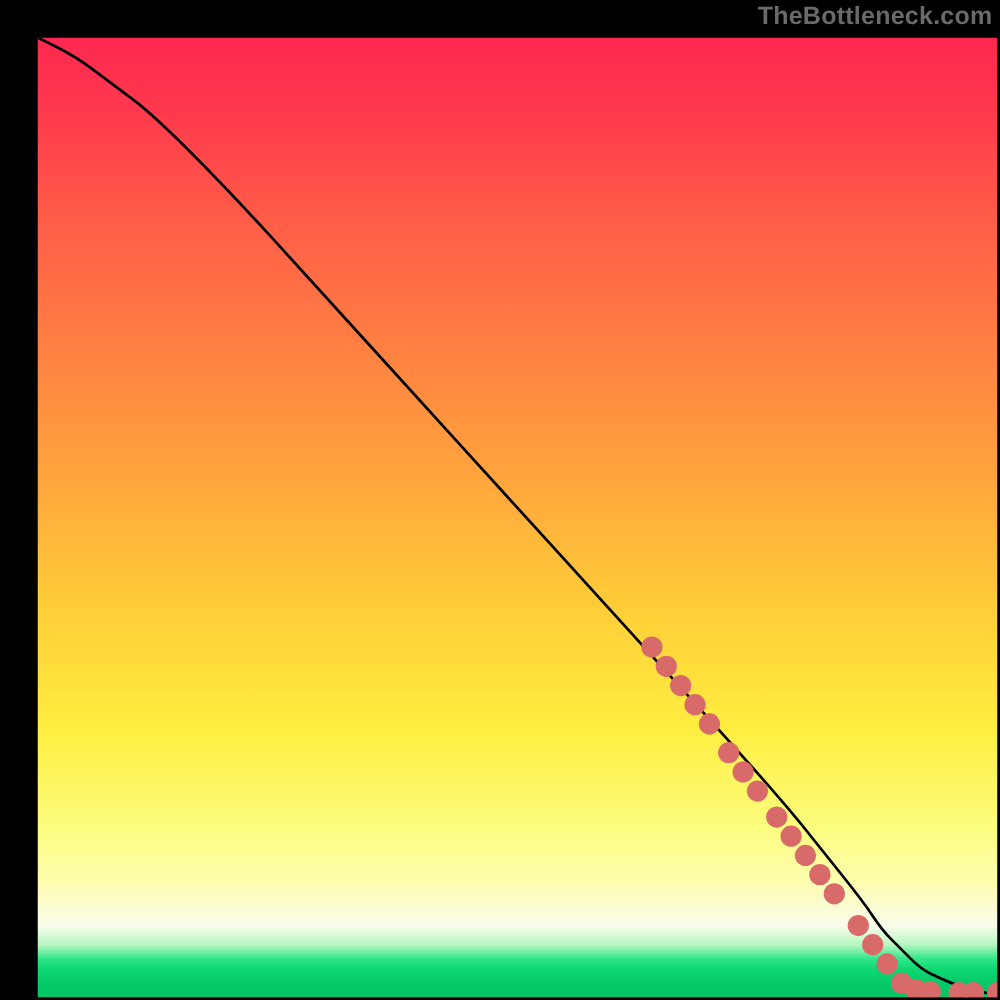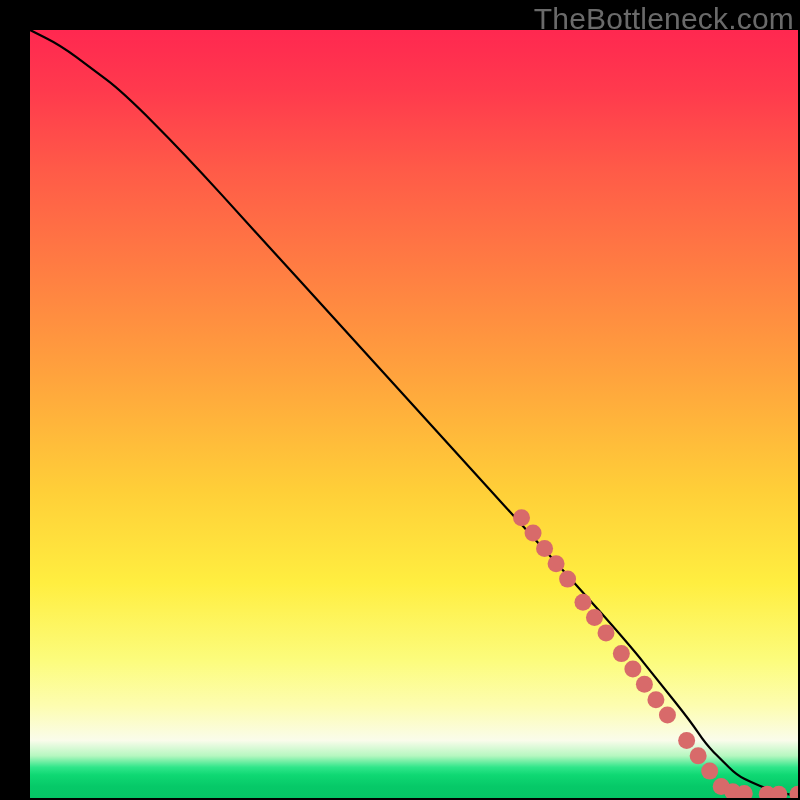--- a/index.html
+++ b/index.html
@@ -8,22 +8,22 @@
     position: relative;
     width: 800px;
     height: 800px;
     background: #000;
   }
   .watermark {
     position: absolute;
     top: 2px;
     right: 6px;
     font-family: Arial, Helvetica, sans-serif;
-    font-size: 30px;
-    font-weight: 400;
+    font-size: 20px;
+    font-weight: 700;
     color: #6a6a6a;
     letter-spacing: 0.2px;
     user-select: none;
   }
   .plot-area {
     position: absolute;
     left: 30px;
     top: 30px;
     width: 768px;
     height: 768px;

